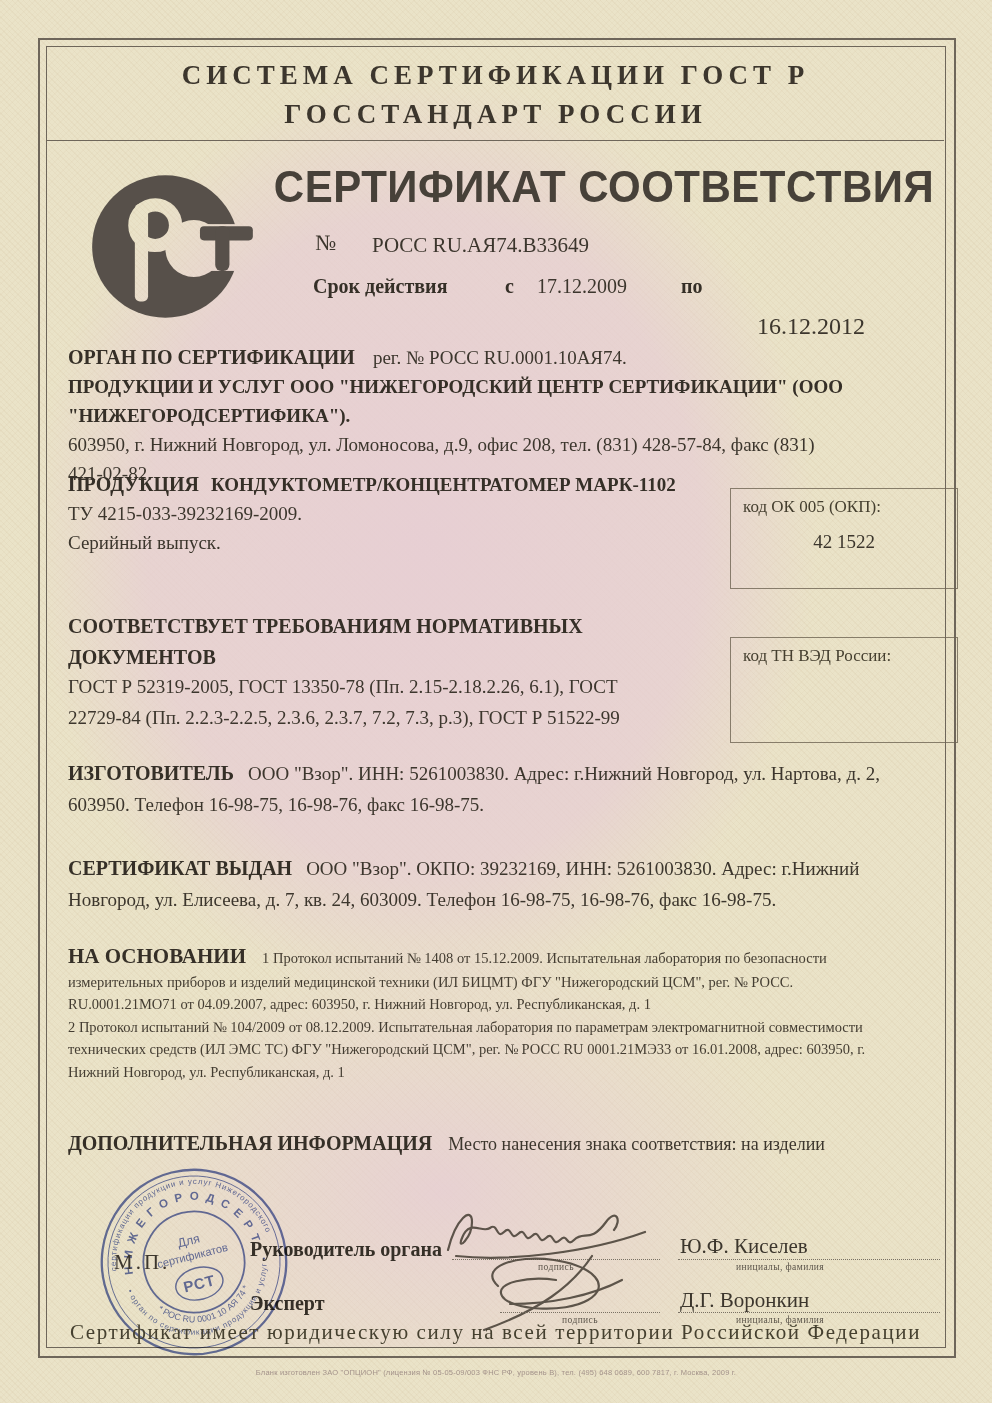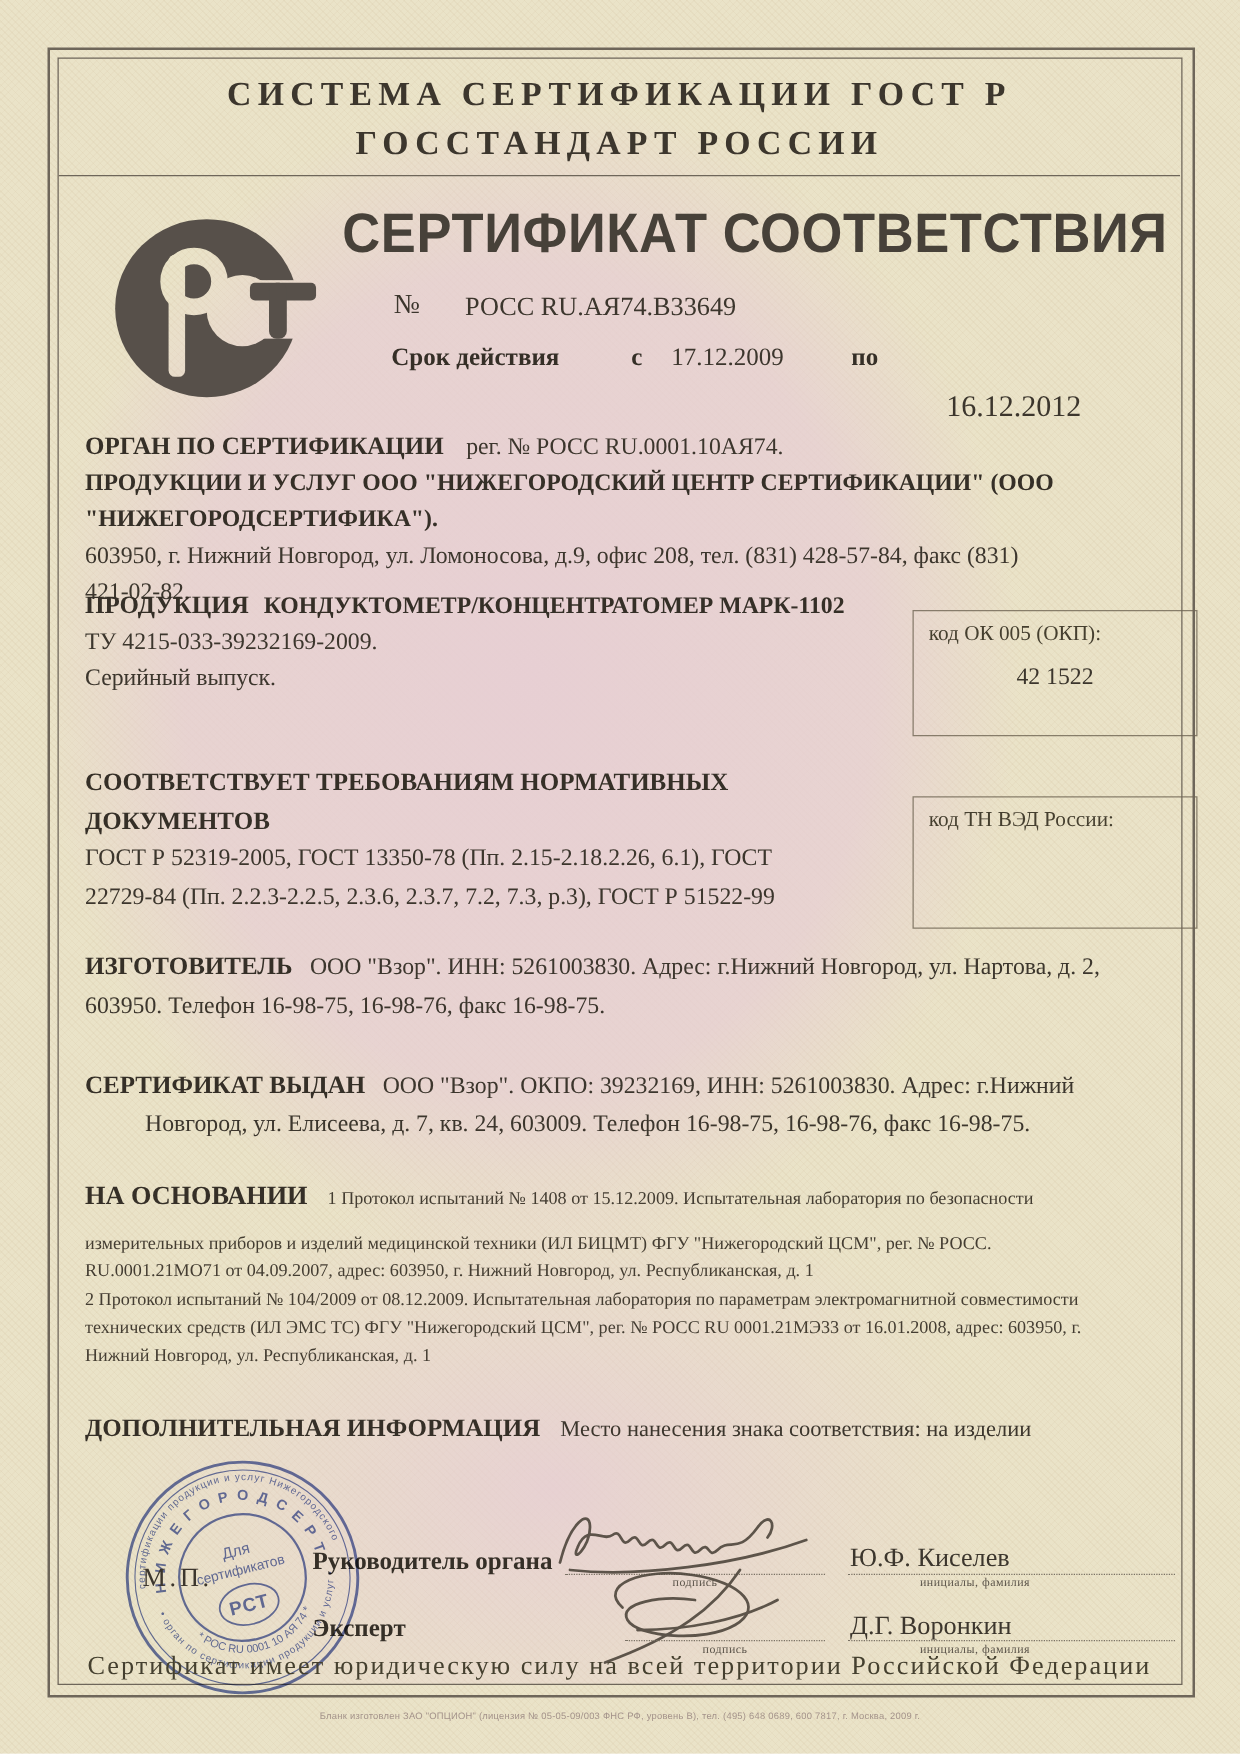--- a/index.html
+++ b/index.html
@@ -109,25 +109,25 @@
     <div class="cb-label">код ТН ВЭД России:</div>
   </div>
 
   <div class="abs" style="left:68px;top:758px;width:874px;line-height:30px;">
     <div class="row"><span class="lbl">ИЗГОТОВИТЕЛЬ</span><span class="gap" style="width:14px;"></span><span class="t19" style="white-space:normal;">ООО "Взор". ИНН: 5261003830. Адрес: г.Нижний Новгород, ул. Нартова, д. 2,</span></div>
     <div class="t19" style="line-height:30px;">603950. Телефон 16-98-75, 16-98-76, факс 16-98-75.</div>
   </div>
 
   <div class="abs" style="left:68px;top:853px;width:874px;line-height:30px;">
     <div class="row"><span class="lbl">СЕРТИФИКАТ ВЫДАН</span><span class="gap" style="width:14px;"></span><span class="t19">ООО "Взор". ОКПО: 39232169, ИНН: 5261003830. Адрес: г.Нижний</span></div>
-    <div class="t19" style="line-height:30px;margin-left:48px;">Новгород, ул. Елисеева, д. 7, кв. 24, 603009. Телефон 16-98-75, 16-98-76, факс 16-98-75.</div>
+    <div class="t19" style="line-height:30px;">Новгород, ул. Елисеева, д. 7, кв. 24, 603009. Телефон 16-98-75, 16-98-76, факс 16-98-75.</div>
   </div>
 
   <div class="abs" style="left:68px;top:944px;width:880px;">
-    <div class="row" style="margin-bottom:13px;"><span class="lbl" style="font-size:21px;">НА ОСНОВАНИИ</span><span class="gap" style="width:16px;"></span><span class="small">1 Протокол испытаний № 1408 от 15.12.2009. Испытательная лаборатория по безопасности</span></div>
+    <div class="row" style="margin-bottom:1px;"><span class="lbl" style="font-size:21px;">НА ОСНОВАНИИ</span><span class="gap" style="width:16px;"></span><span class="small">1 Протокол испытаний № 1408 от 15.12.2009. Испытательная лаборатория по безопасности</span></div>
     <div class="small">измерительных приборов и изделий медицинской техники (ИЛ БИЦМТ) ФГУ "Нижегородский ЦСМ", рег. № РОСС.</div>
     <div class="small">RU.0001.21МО71 от 04.09.2007, адрес: 603950, г. Нижний Новгород, ул. Республиканская, д. 1</div>
     <div class="small">2 Протокол испытаний № 104/2009 от 08.12.2009. Испытательная лаборатория по параметрам электромагнитной совместимости</div>
     <div class="small">технических средств (ИЛ ЭМС ТС) ФГУ "Нижегородский ЦСМ", рег. № РОСС RU 0001.21МЭ33 от 16.01.2008, адрес: 603950, г.</div>
     <div class="small">Нижний Новгород, ул. Республиканская, д. 1</div>
   </div>
 
   <div class="abs" style="left:68px;top:1132px;width:874px;">
     <div class="row" style="margin-bottom:4px;"><span class="lbl">ДОПОЛНИТЕЛЬНАЯ ИНФОРМАЦИЯ</span><span class="gap" style="width:16px;"></span><span style="font-size:18px;color:#3c362d;">Место нанесения знака соответствия: на изделии</span></div>
   </div>

